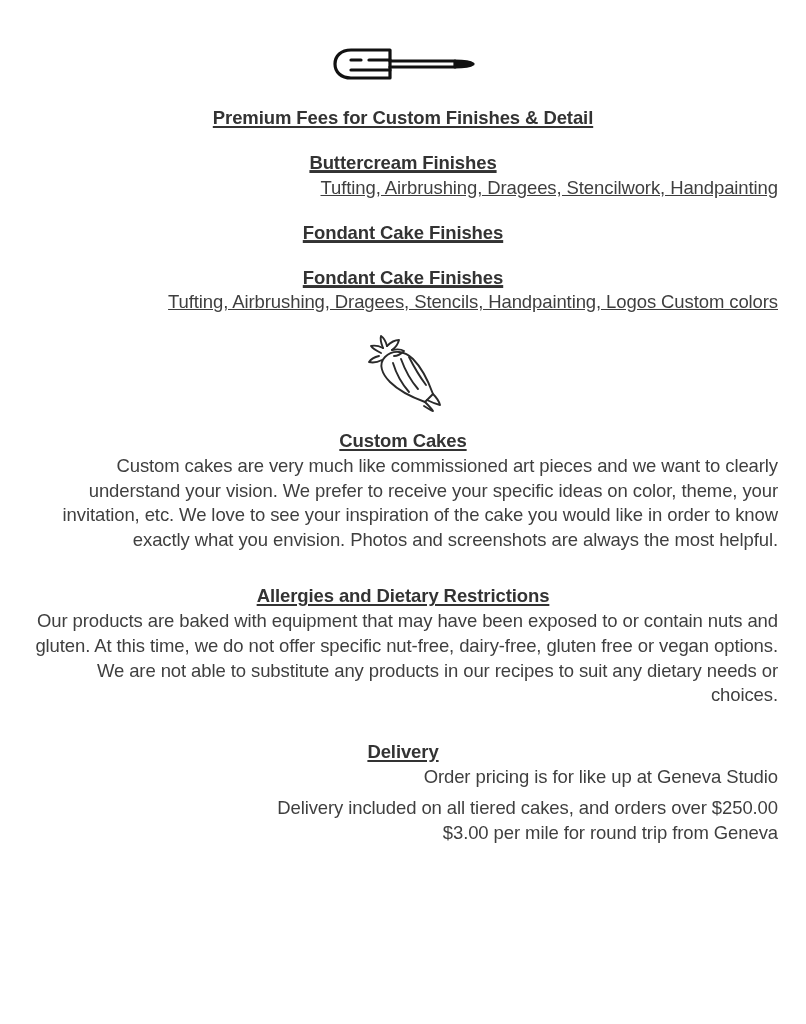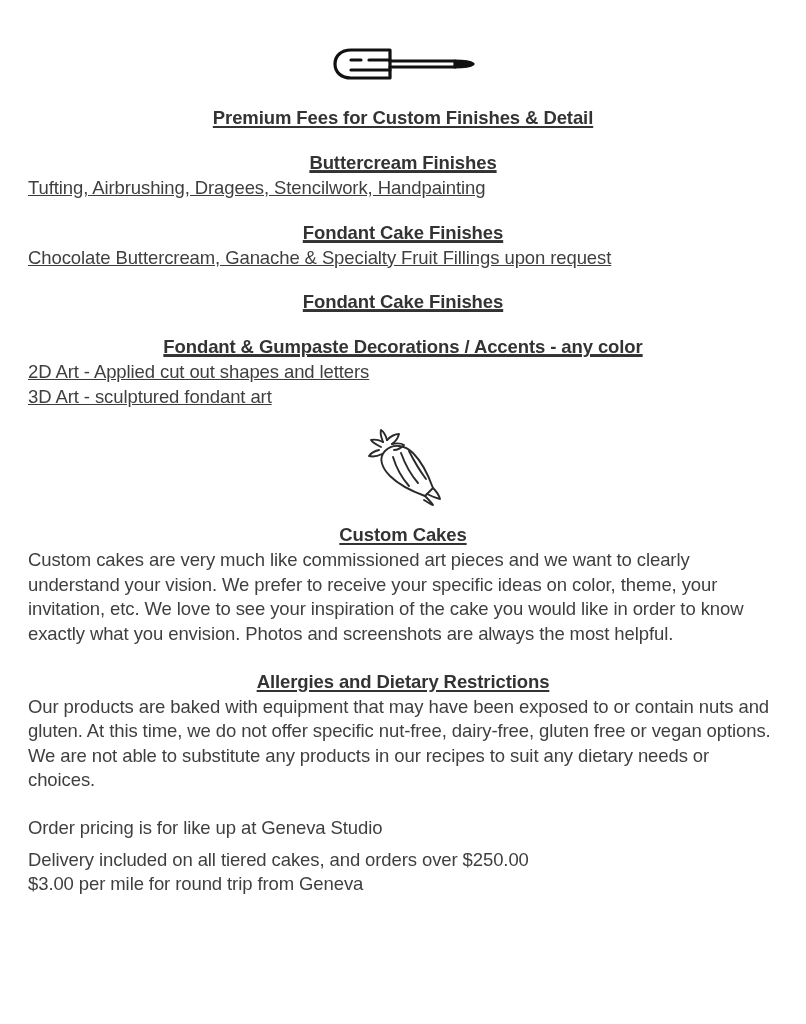--- a/index.html
+++ b/index.html
@@ -57,29 +57,29 @@
     text-decoration: underline;
     text-underline-offset: 2px;
     text-decoration-thickness: 1.6px;
   }
 
   p.body {
     font-size: 18.5px;
     font-weight: normal;
     line-height: 1.33;
     color: #3f3f3f;
-    text-align: left;
+    text-align: right;
     letter-spacing: -0.1px;
   }
 
   
   .title-block  { margin-top: 22px; }
   .blk          { margin-top: 20px; text-decoration: underline; }
   .blk-tight    { }
-  .blk-para     { margin-top: 23px; }
+  .blk-para     { margin-top: 32px; }
   .para-gap     { margin-top: 7px; }
   .line         { display: block; }
 </style>
 </head>
 <body>
 
 <div class="page">
 
   <svg class="icon-spatula" viewBox="0 0 148 42" aria-hidden="true">
     <g fill="none" stroke="#111111" stroke-width="3.2" stroke-linejoin="round" stroke-linecap="round">
@@ -97,32 +97,27 @@
     <h2 class="heading"><span class="u">Premium Fees for Custom Finishes &amp; Detail</span></h2>
   </div>
 
   <div class="section blk">
     <h2 class="heading"><span class="u">Buttercream Finishes</span></h2>
     <p class="body">Tufting, Airbrushing, Dragees, Stencilwork, Handpainting</p>
   </div>
 
   <div class="section blk">
     <h2 class="heading"><span class="u">Fondant Cake Finishes</span></h2>
-    <p class="body">Chocolate Buttercream, Ganache &amp; Specialty Fruit Fillings upon request</p>
   </div>
 
   <div class="section blk">
     <h2 class="heading"><span class="u">Fondant Cake Finishes</span></h2>
+    <p class="body">Tufting, Airbrushing, Dragees, Stencils, Handpainting, Logos Custom colors</p>
   </div>
 
-  <div class="section blk">
-    <h2 class="heading"><span class="u">Fondant &amp; Gumpaste Decorations / Accents - any color</span></h2>
-    <p class="body line">2D Art - Applied cut out shapes and letters</p>
-    <p class="body line">3D Art - sculptured fondant art</p>
-  </div>
 
   <svg class="icon-piping" viewBox="0 0 92 92" aria-hidden="true">
     <g fill="none" stroke="#2a2a2a" stroke-width="1.9" stroke-linejoin="round" stroke-linecap="round">
       <path d="M28 26 C36 18 48 20 56 28 C66 38 72 52 76 63 L68 71 C57 67 43 61 33 51 C25 43 21 33 28 26 Z"></path>
       <path d="M76 63 C79 66 82 70 83 74 C79 73 74 71 70 69"></path>
       <path d="M68 71 C71 74 74 77 76 80 C73 79 70 77 67 75"></path>
       <path d="M24 22 C20 20 16 18 14 15 C18 14 22 15 26 17"></path>
       <path d="M26 17 C24 12 23 8 24 5 C27 7 29 11 30 15"></path>
       <path d="M30 15 C34 11 38 9 42 9 C41 13 38 17 35 19"></path>
       <path d="M35 19 C40 18 44 18 47 20 C44 23 40 25 37 25"></path>
@@ -137,20 +132,21 @@
     <h2 class="heading"><span class="u">Custom Cakes</span></h2>
     <p class="body">Custom cakes are very much like commissioned art pieces and we want to clearly understand your vision. We prefer to receive your specific ideas on color, theme, your invitation, etc. We love to see your inspiration of the cake you would like in order to know exactly what you envision. Photos and screenshots are always the most helpful.</p>
   </div>
 
   <div class="section blk-para">
     <h2 class="heading"><span class="u">Allergies and Dietary Restrictions</span></h2>
     <p class="body">Our products are baked with equipment that may have been exposed to or contain nuts and gluten. At this time, we do not offer specific nut-free, dairy-free, gluten free or vegan options. We are not able to substitute any products in our recipes to suit any dietary needs or choices.</p>
   </div>
 
   <div class="section blk-para">
+    <h2 class="heading"><span class="u">Delivery</span></h2>
     <p class="body line">Order pricing is for like up at Geneva Studio</p>
   </div>
 
   <div class="section para-gap">
     <p class="body line">Delivery included on all tiered cakes, and orders over $250.00</p>
     <p class="body line">$3.00 per mile for round trip from Geneva</p>
   </div>
 
 </div>
 

